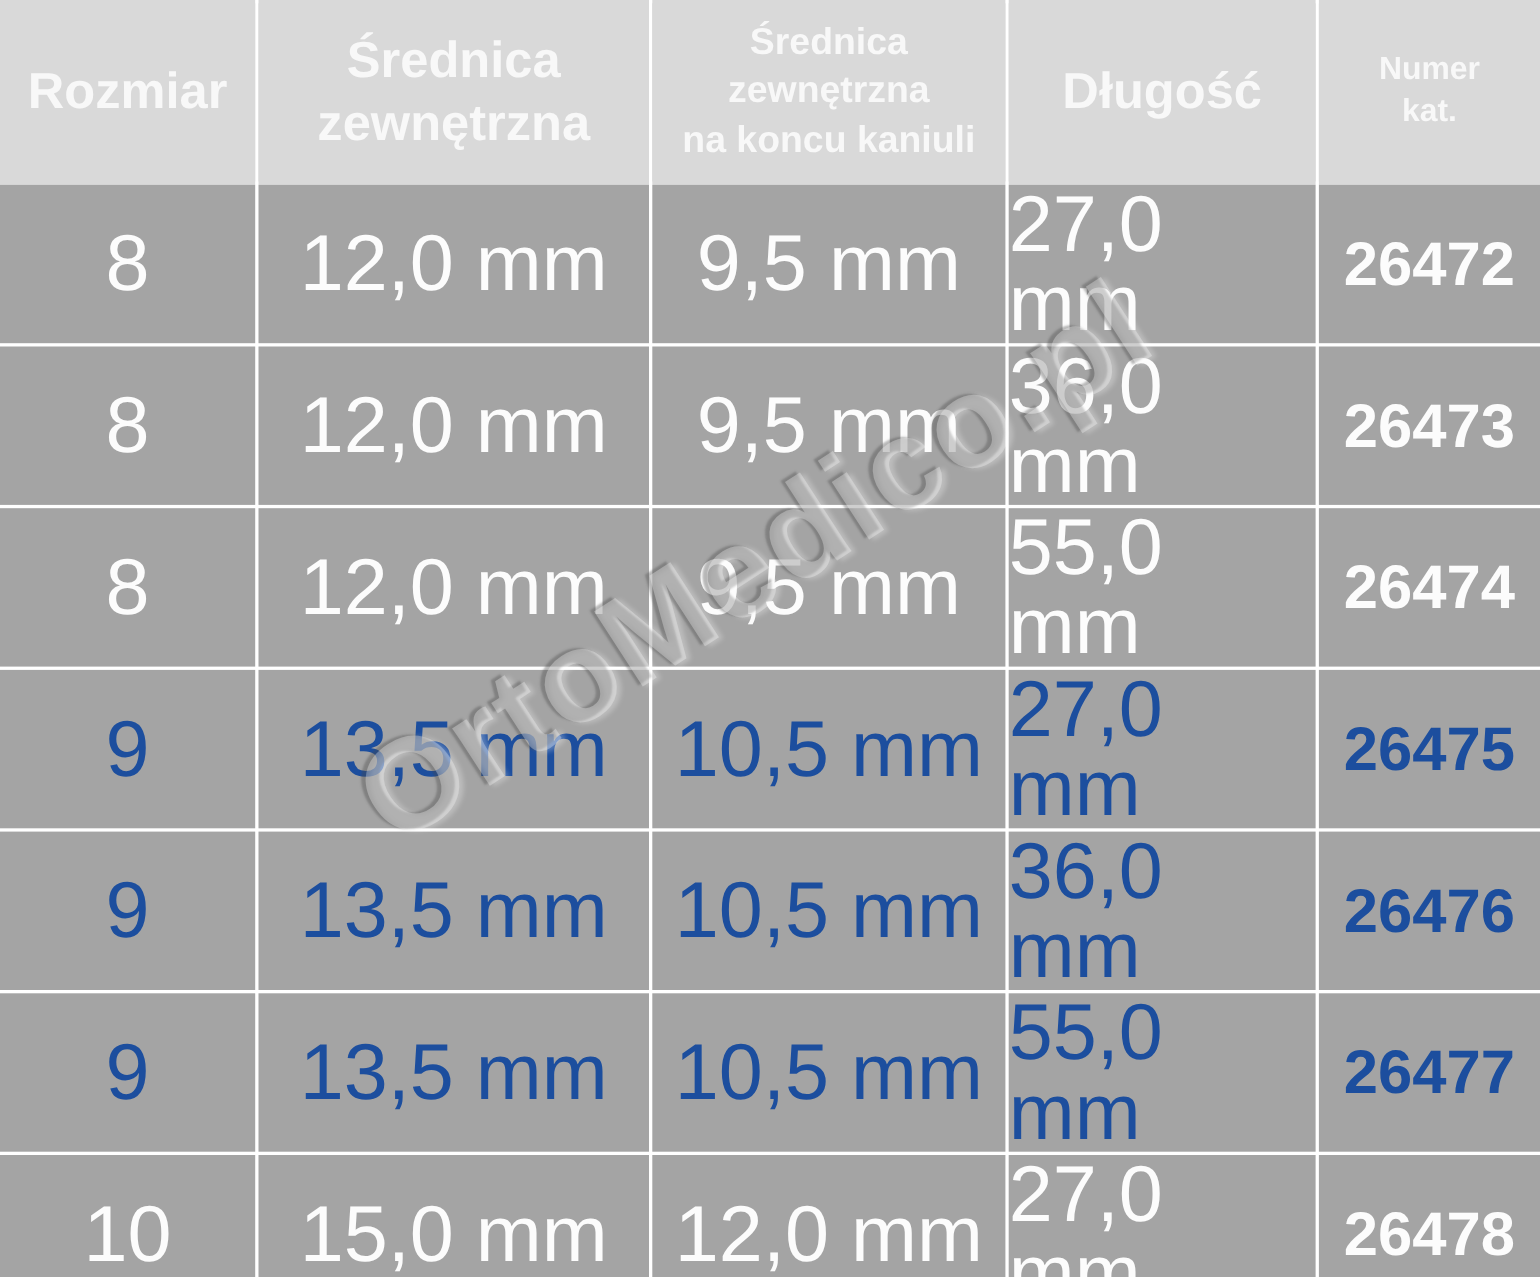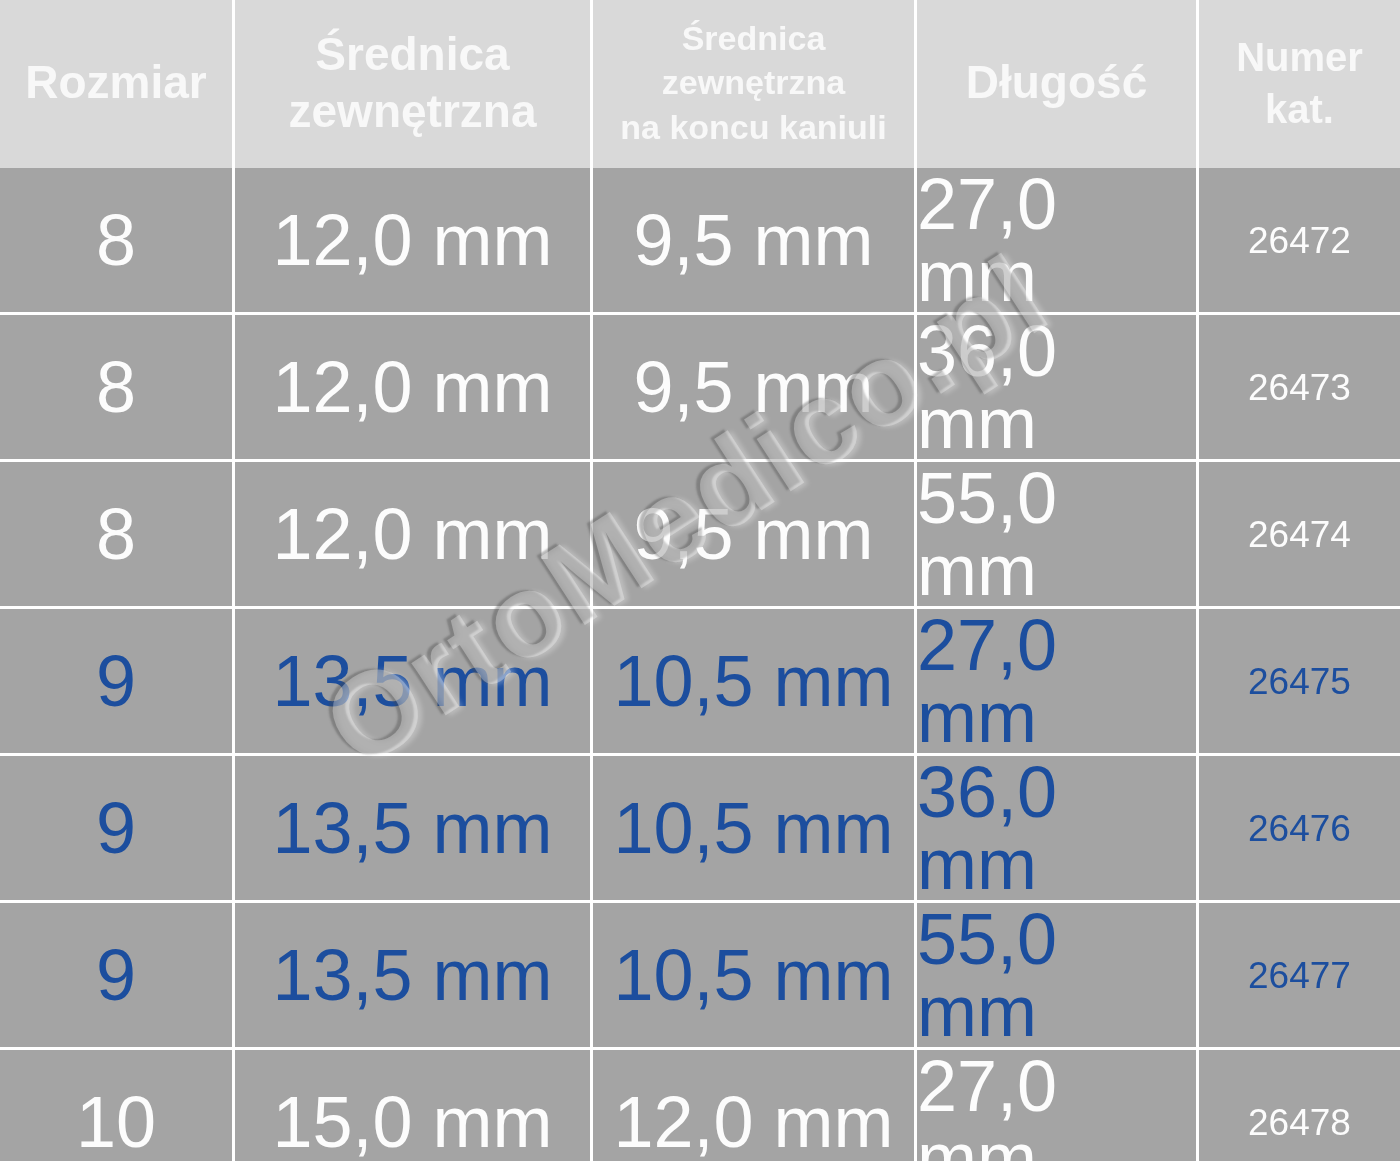--- a/index.html
+++ b/index.html
@@ -36,32 +36,32 @@
     align-items: center;
     justify-content: center;
     text-align: center;
     white-space: pre-line;
     font-size: 46px;
     line-height: 1.22;
     
     box-shadow: 0 3px 0 var(--header-bg);
   }
   .th.c3 { font-size: 34px; line-height: 1.3; }
-  .th.c5 { font-size: 40px; line-height: 1.3; }
+  .th.c5 { font-size: 29px; line-height: 1.3; }
   .row { display: contents; }
   .cell {
     background: var(--row-bg);
     display: flex;
     align-items: center;
     justify-content: center;
     font-size: 72px;
     line-height: 1;
     overflow: visible;
   }
-  .cell.c5 { font-size: 37px; }
+  .cell.c5 { font-size: 56px; font-weight: bold; }
   .row.white .cell { color: var(--white-text); }
   .row.blue  .cell { color: var(--blue); }
   .watermark {
     position: absolute;
     left: 0;
     top: 0;
     transform: translate(300px, 680px) rotate(-33deg);
     transform-origin: 0 0;
     font-size: 118px;
     font-weight: bold;

